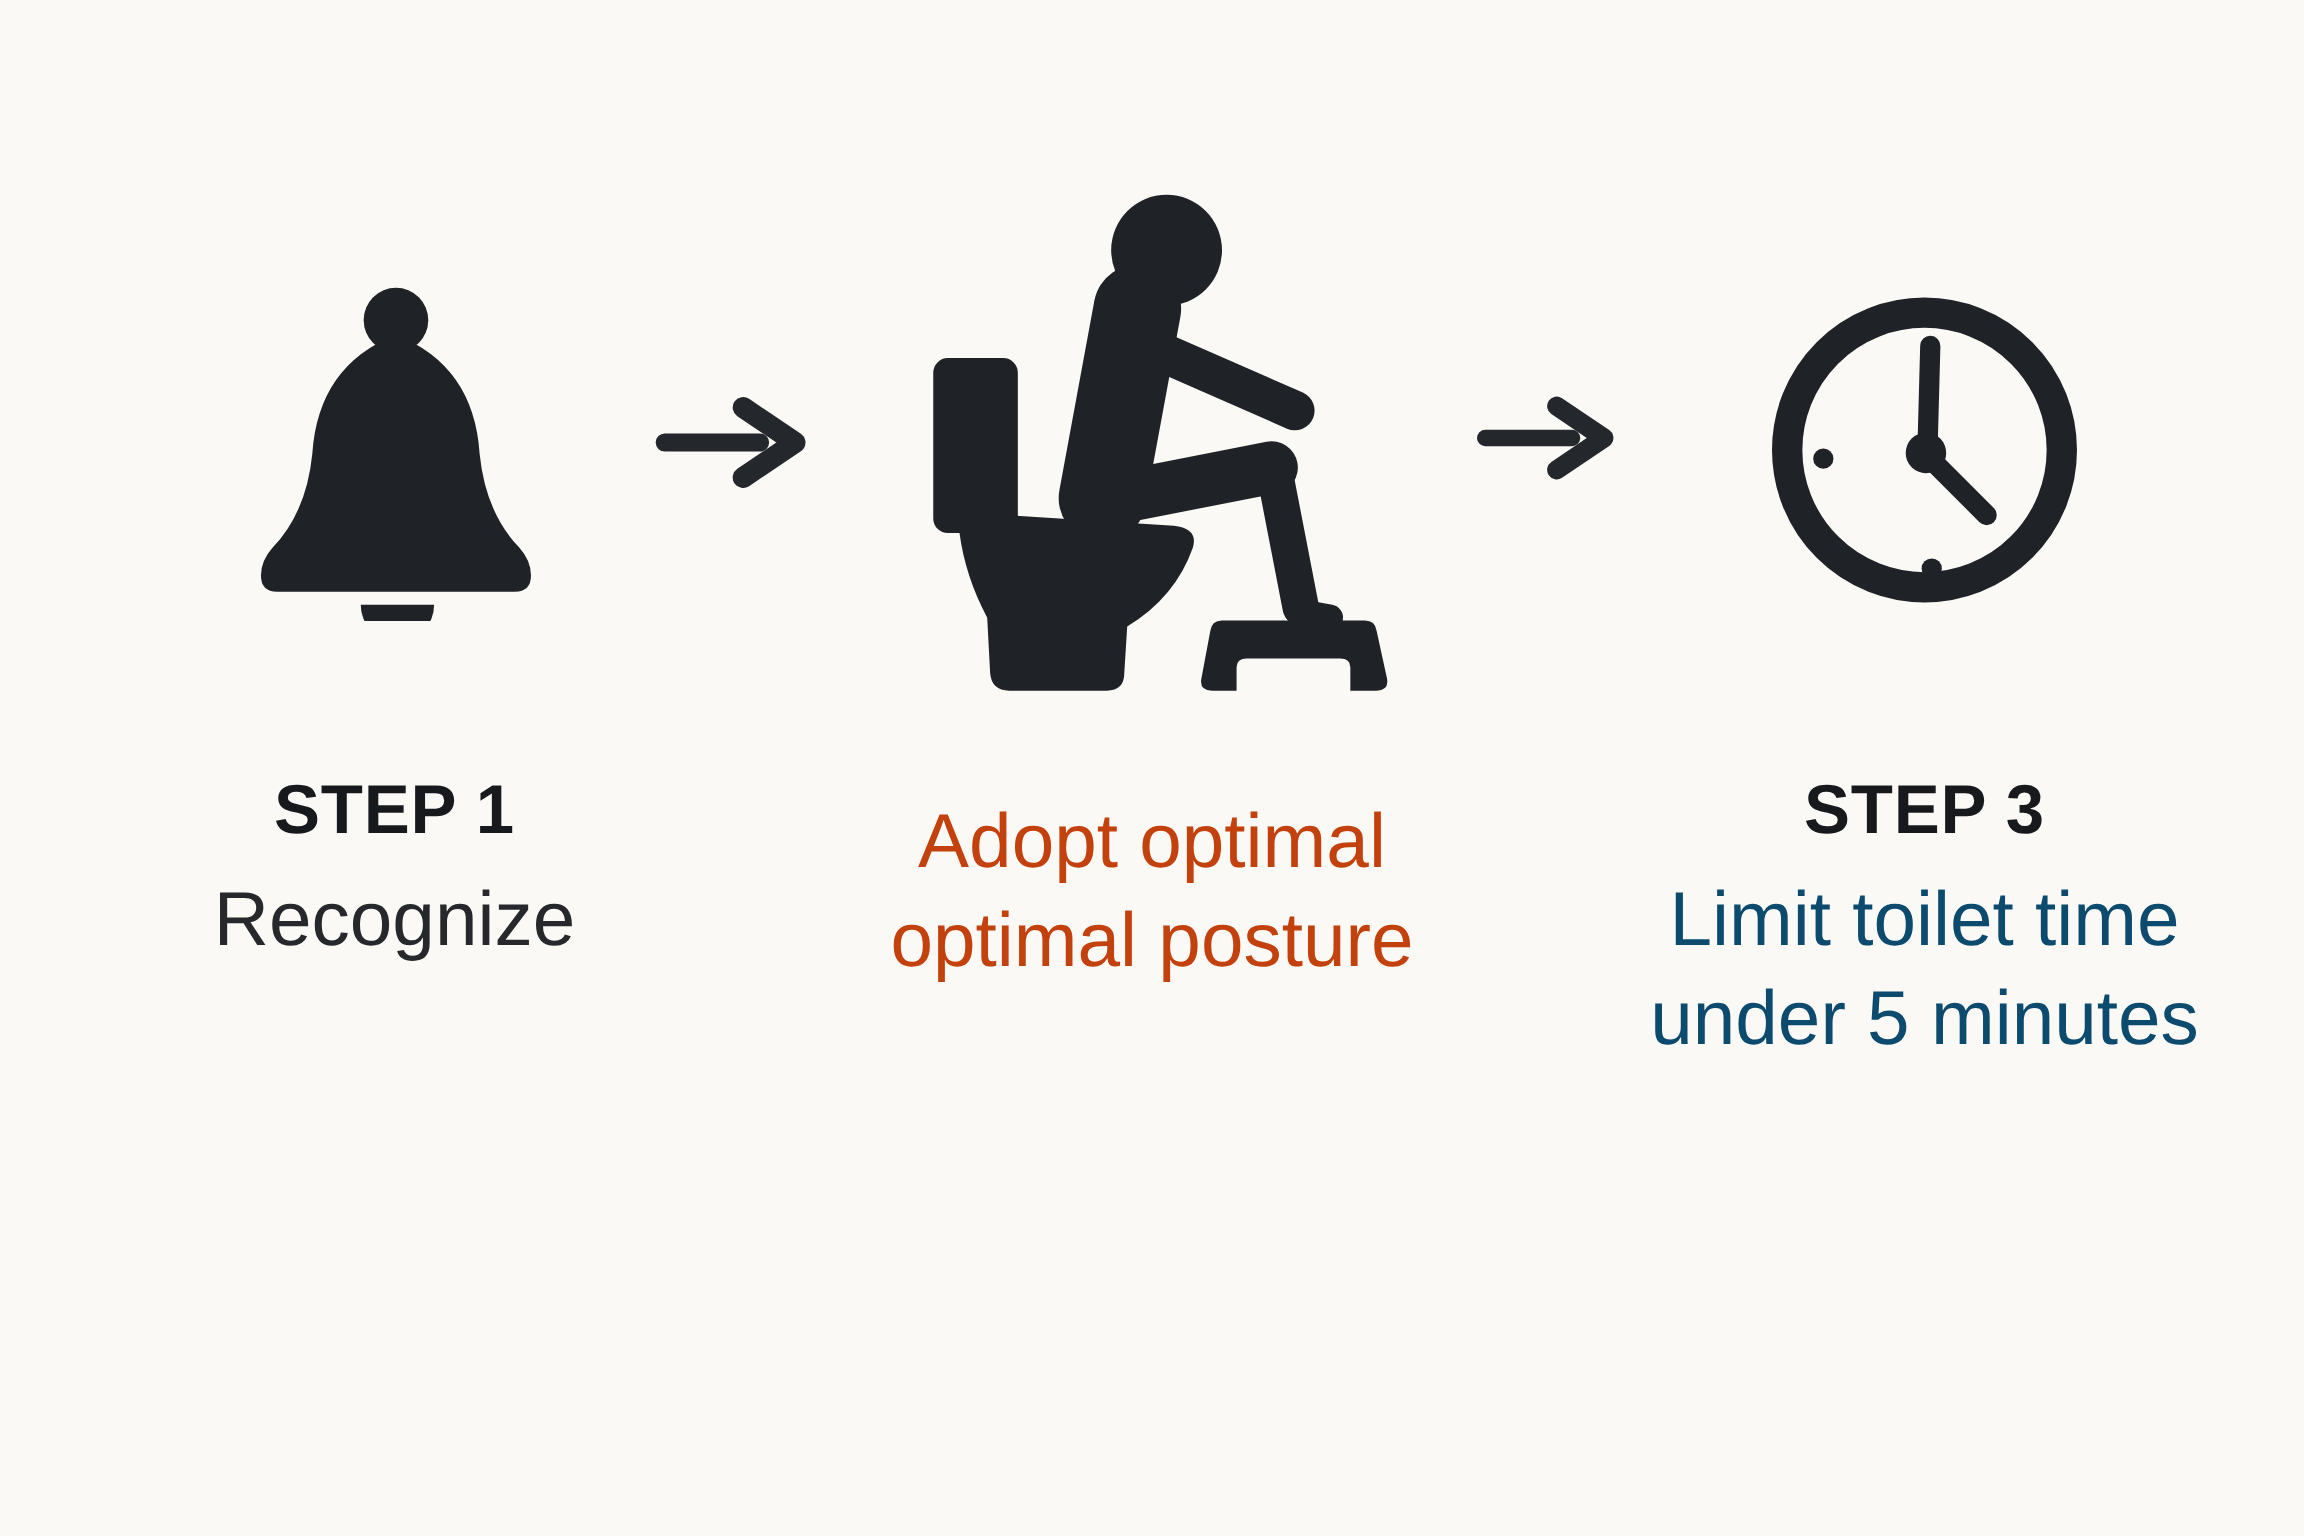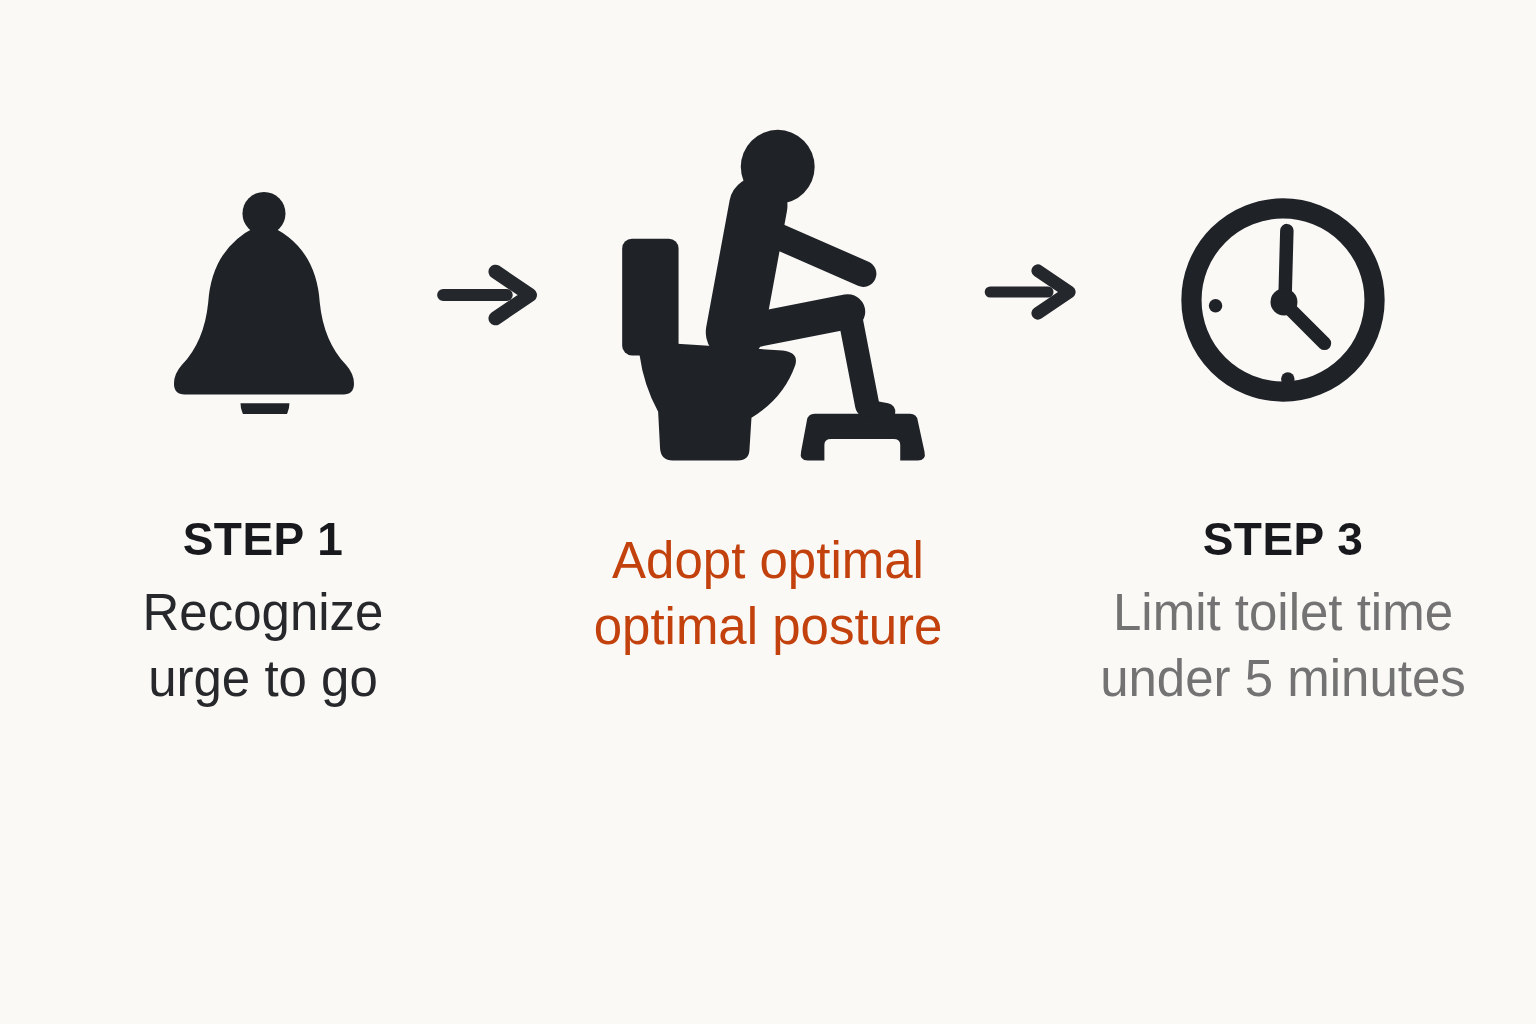--- a/index.html
+++ b/index.html
@@ -76,21 +76,20 @@
       <div class="icon-box">
         <svg width="196" height="227" viewBox="0 0 200 232" fill="currentColor" xmlns="http://www.w3.org/2000/svg">
           <circle cx="101" cy="27" r="22"></circle>
           <path d="M20,212 Q9,212 9,201 Q9,191 17,182 Q40,158 44,118 Q48,58 101,37 Q154,58 158,118 Q162,158 185,182 Q193,191 193,201 Q193,212 182,212 Z"></path>
           <path d="M77,221 A25,25 0 0 0 127,221 Z"></path>
         </svg>
       </div>
       <div class="step-label">STEP 1</div>
       <div class="step-desc" style="color: rgb(38, 40, 43);">
         <div>Recognize</div>
-        <div>urge to go</div>
       </div>
     </div>
 
     <div class="arrow-box ab-1">
       <svg width="112" height="66" viewBox="0 0 120 70" fill="none" stroke="currentColor" stroke-linecap="round" stroke-linejoin="round" xmlns="http://www.w3.org/2000/svg">
         <path d="M12,35 L80,35" stroke-width="13"></path>
         <path d="M68,10 L105,35 L68,60" stroke-width="15"></path>
       </svg>
     </div>
 
@@ -134,20 +133,20 @@
             <path d="M110,112 L153,155"></path>
           </g>
           <g fill="currentColor" stroke="none">
             <circle cx="111" cy="112" r="14"></circle>
             <circle cx="40" cy="116" r="7"></circle>
             <circle cx="115" cy="192" r="7"></circle>
           </g>
         </svg>
       </div>
       <div class="step-label">STEP 3</div>
-      <div class="step-desc" style="color: #737373;">
+      <div class="step-desc" style="color: #0c4a6e;">
         <div>Limit toilet time</div>
         <div>under 5 minutes</div>
       </div>
     </div>
 
   </div>
 </div>
 
 </body></html>

